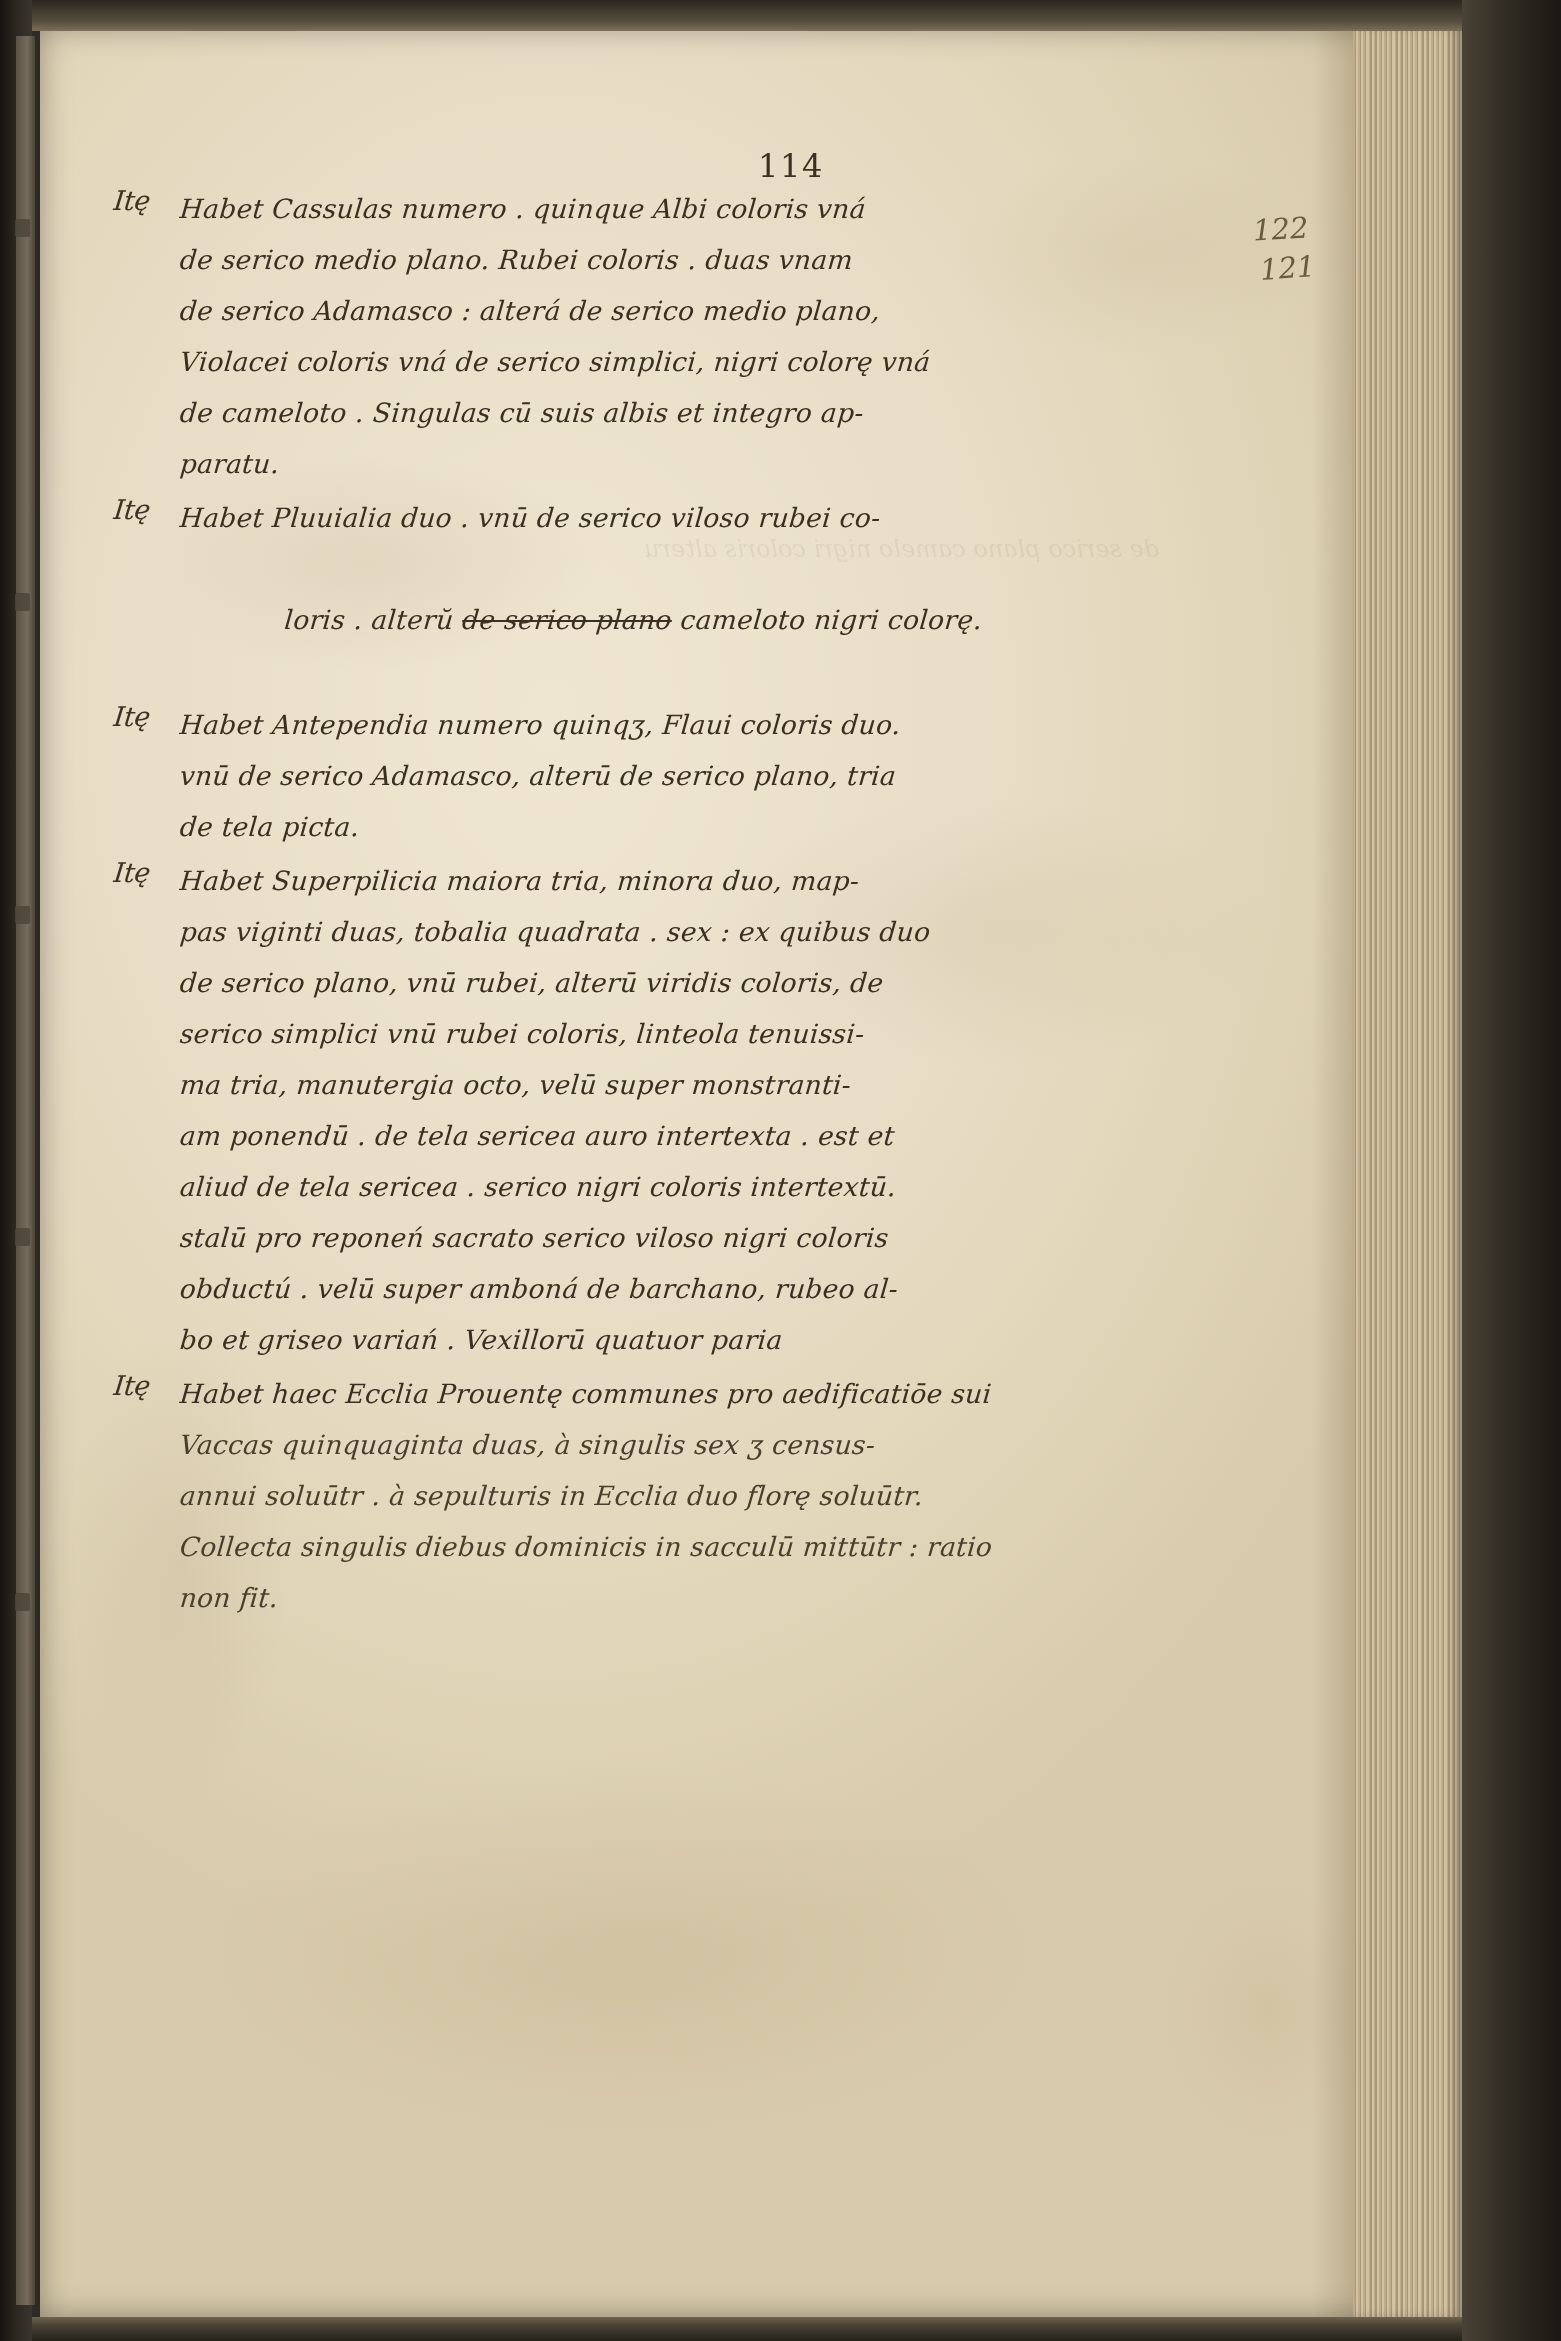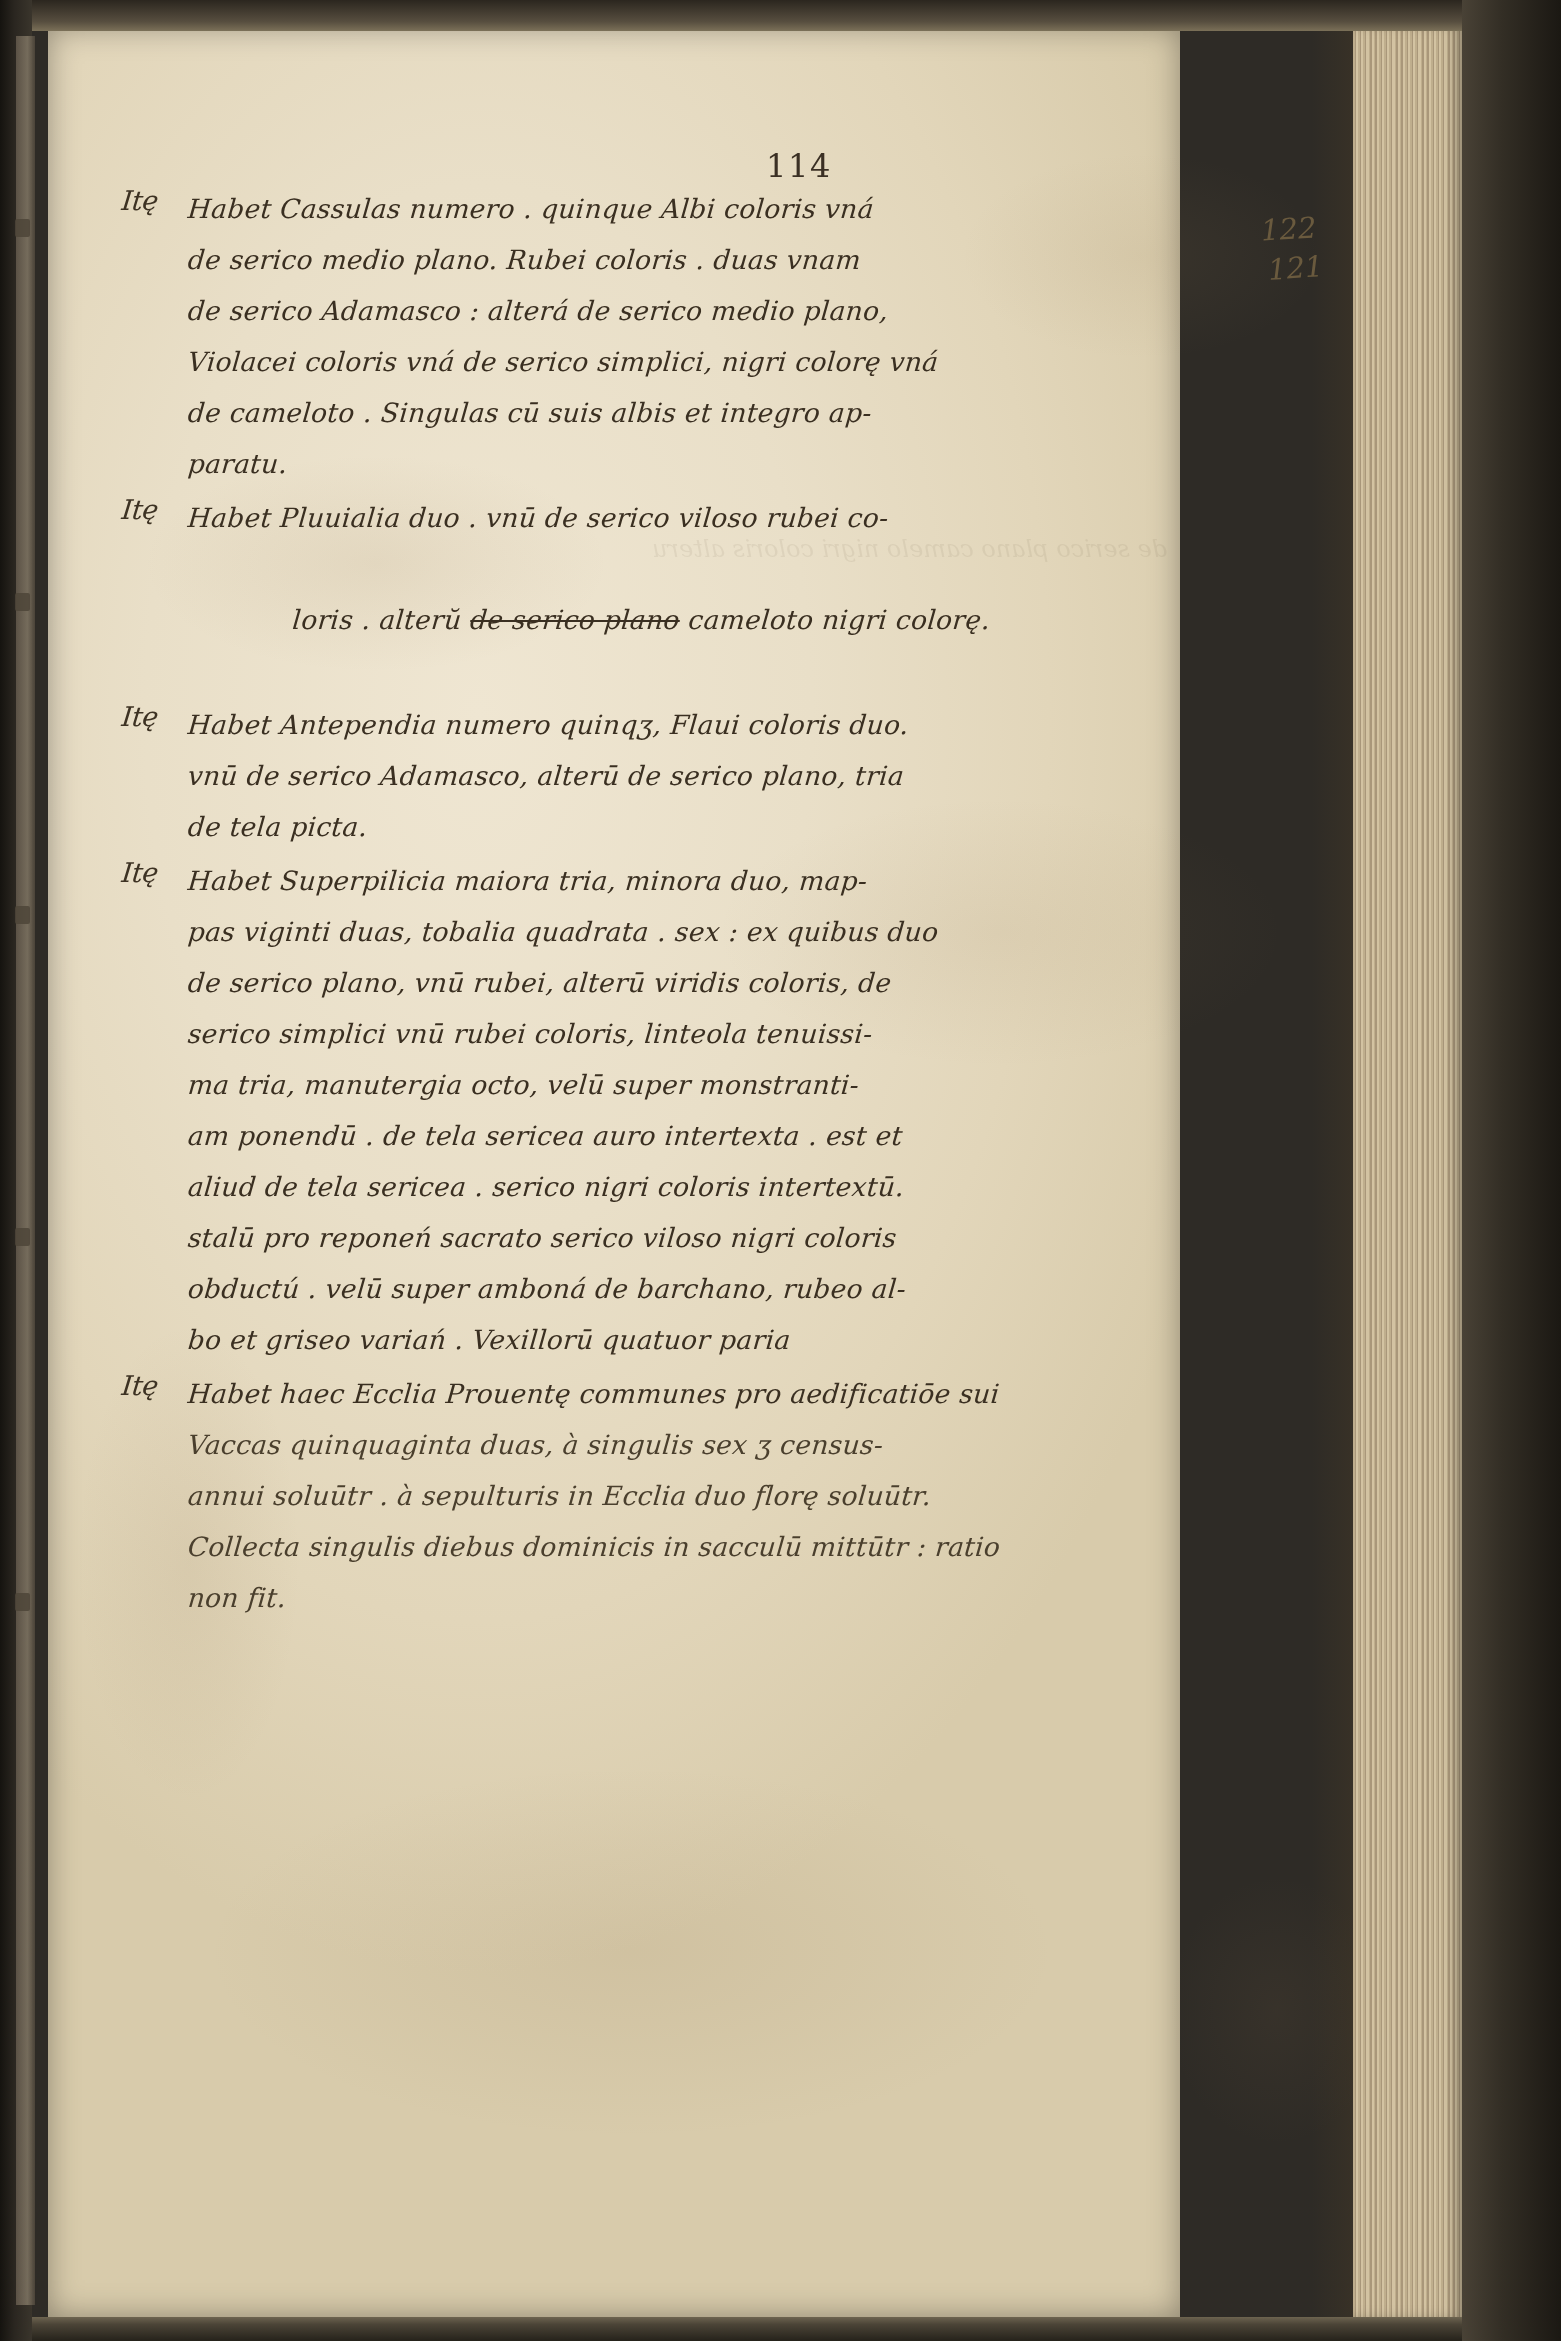--- a/index.html
+++ b/index.html
@@ -33,22 +33,22 @@
     position: absolute;
     left: 15.6px; top: 36px;
     width: 19px; height: 2269px;
     background: linear-gradient(to right, #6b6052 0%, #8a7f6c 60%, #554c3f 100%);
     opacity: .75;
   }
 
   
   .leaf {
     position: absolute;
-    left: 48px; top: 27px;
-    width: 1132px; height: 2290px;
+    left: 40px; top: 27px;
+    width: 1346px; height: 2290px;
     background:
       radial-gradient(ellipse 70% 55% at 38% 30%, #efe6d2 0%, #e9dfc8 42%, #e2d6ba 72%, #d8cbab 100%);
     box-shadow: 0 0 31px rgba(0,0,0,.35) inset;
   }
   
   .stain {
     position: absolute;
     border-radius: 50%;
     pointer-events: none;
   }

